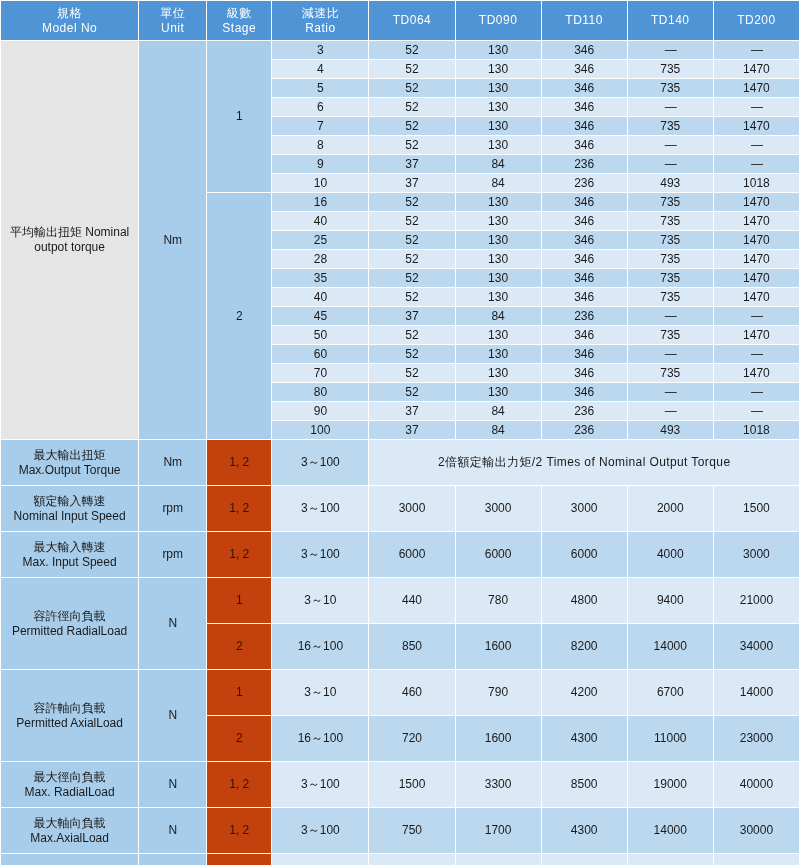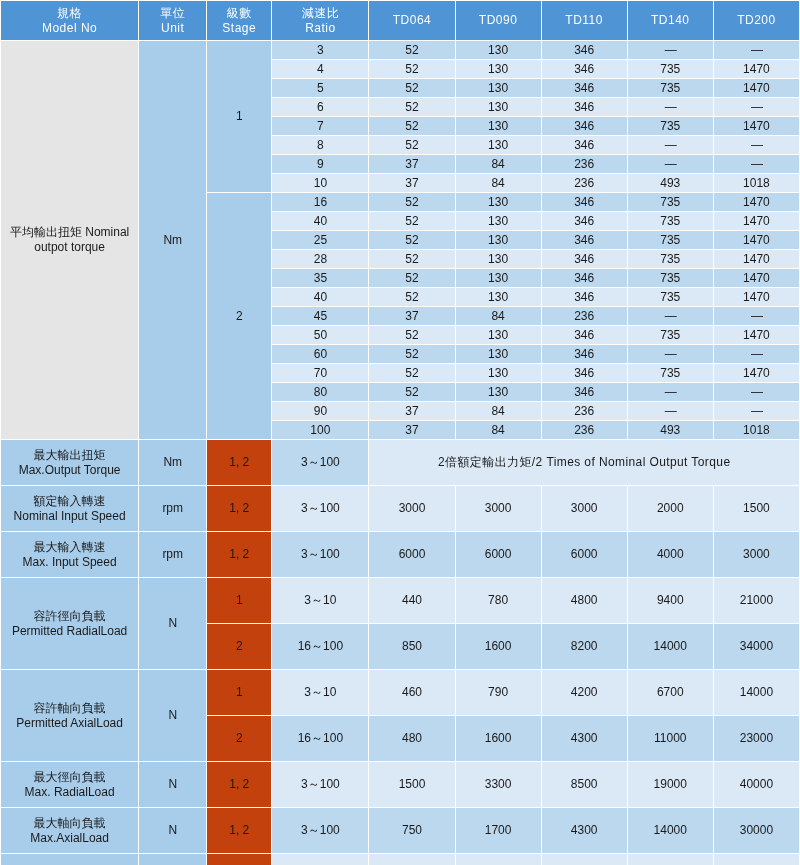--- a/index.html
+++ b/index.html
@@ -370,21 +370,21 @@
       <td class="ratio-cell-l">3～10</td>
       <td class="lt">460</td>
       <td class="lt">790</td>
       <td class="lt">4200</td>
       <td class="lt">6700</td>
       <td class="lt">14000</td>
     </tr>
     <tr class="rowh2">
       <td class="stage-cell">2</td>
       <td class="ratio-cell-b">16～100</td>
-      <td class="md">480</td>
+      <td class="md">720</td>
       <td class="md">1600</td>
       <td class="md">4300</td>
       <td class="md">11000</td>
       <td class="md">23000</td>
     </tr>
 
     <tr class="rowh3">
       <td class="label-cell">
         <span class="cn">最大徑向負載</span>
         <span class="en">Max. RadialLoad</span>

